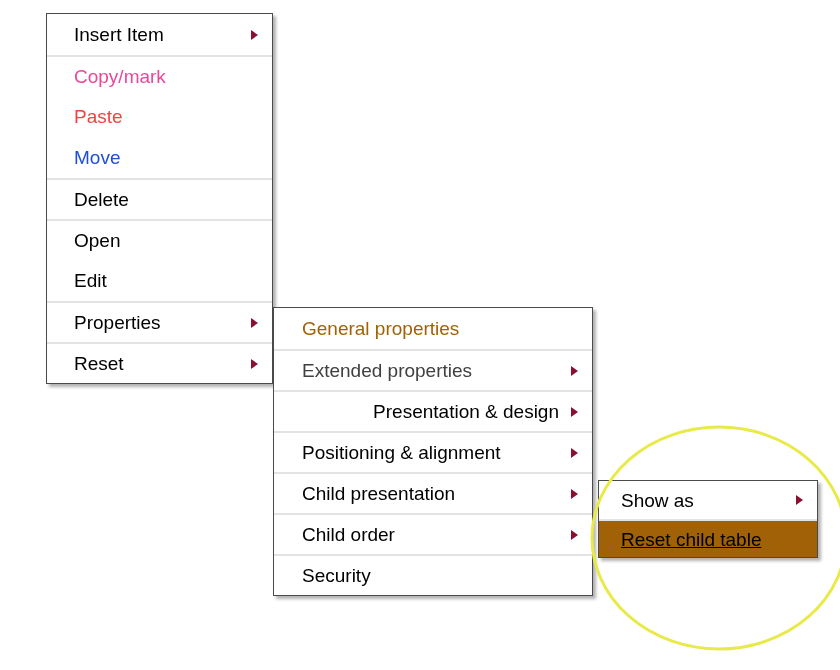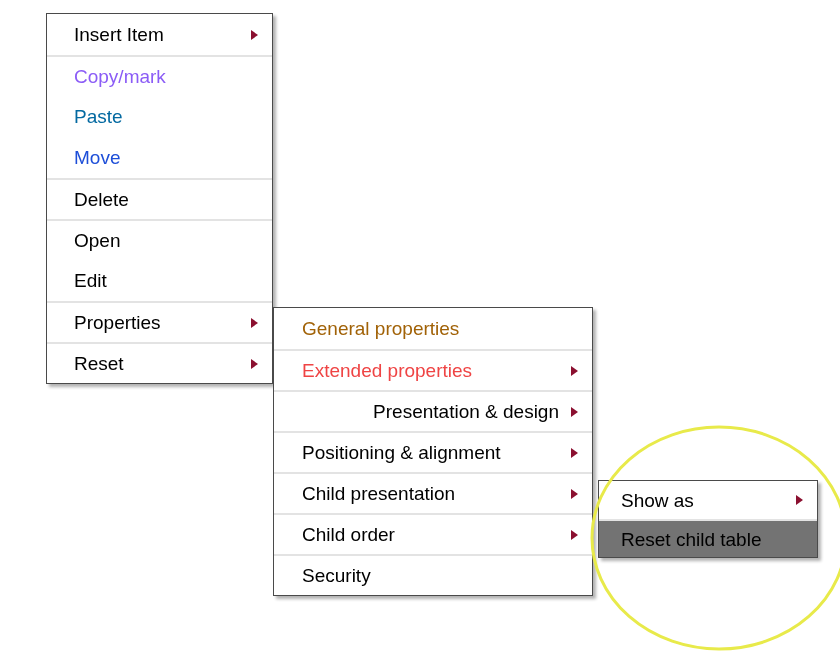--- a/index.html
+++ b/index.html
@@ -91,25 +91,25 @@
 </head>
 <body>
 
 <div id="stage">
 
   <div class="menu" id="menu-root" style="background: rgb(255, 255, 255); border-color: rgb(74, 74, 74);">
       <div class="menu-item" style="color: rgb(0, 0, 0);">
         <span class="item-label">Insert Item</span>
         <span class="arrow" style="border-left-color: rgb(139, 16, 48);"></span>
       </div>
-      <div class="menu-item separated" style="color: #8b5cf6; border-top-color: rgb(227, 227, 227);">
+      <div class="menu-item separated" style="color: #ec4899; border-top-color: rgb(227, 227, 227);">
         <span class="item-label">Copy/mark</span>
         <span class="arrow hidden" style="border-left-color: rgb(139, 16, 48);"></span>
       </div>
-      <div class="menu-item" style="color: #0369a1; align-items: center;">
+      <div class="menu-item" style="color: #ef4444; align-items: center;">
         <span class="item-label">Paste</span>
         <span class="arrow hidden" style="border-left-color: rgb(139, 16, 48);"></span>
       </div>
       <div class="menu-item" style="color: #1d4ed8;">
         <span class="item-label">Move</span>
         <span class="arrow hidden" style="border-left-color: rgb(139, 16, 48);"></span>
       </div>
       <div class="menu-item separated" style="color: rgb(0, 0, 0); border-top-color: rgb(227, 227, 227);">
         <span class="item-label">Delete</span>
         <span class="arrow hidden" style="border-left-color: rgb(139, 16, 48);"></span>
@@ -130,21 +130,21 @@
         <span class="item-label">Reset</span>
         <span class="arrow" style="border-left-color: rgb(139, 16, 48);"></span>
       </div>
     </div>
 
   <div class="menu" id="menu-props" style="background: rgb(255, 255, 255); border-color: rgb(74, 74, 74);">
       <div class="menu-item" style="color: #a16207;">
         <span class="item-label">General properties</span>
         <span class="arrow hidden" style="border-left-color: rgb(139, 16, 48);"></span>
       </div>
-      <div class="menu-item separated" style="color: #ef4444; border-top-color: rgb(227, 227, 227);">
+      <div class="menu-item separated" style="color: #404040; border-top-color: rgb(227, 227, 227);">
         <span class="item-label">Extended properties</span>
         <span class="arrow" style="border-left-color: rgb(139, 16, 48);"></span>
       </div>
       <div class="menu-item separated" style="color: rgb(0, 0, 0); border-top-color: rgb(227, 227, 227); text-align: right;">
         <span class="item-label">Presentation &amp; design</span>
         <span class="arrow" style="border-left-color: rgb(139, 16, 48);"></span>
       </div>
       <div class="menu-item separated" style="color: rgb(0, 0, 0); border-top-color: rgb(227, 227, 227);">
         <span class="item-label">Positioning &amp; alignment</span>
         <span class="arrow" style="border-left-color: rgb(139, 16, 48);"></span>
@@ -161,21 +161,21 @@
         <span class="item-label">Security</span>
         <span class="arrow hidden" style="border-left-color: rgb(139, 16, 48);"></span>
       </div>
     </div>
 
   <div class="menu" id="menu-child" style="background: rgb(255, 255, 255); border-color: rgb(74, 74, 74);">
       <div class="menu-item" style="color: rgb(0, 0, 0);">
         <span class="item-label">Show as</span>
         <span class="arrow" style="border-left-color: rgb(139, 16, 48);"></span>
       </div>
-      <div class="menu-item separated highlight" style="color: rgb(0, 0, 0); border-top-color: rgb(227, 227, 227); background: #737373;">
+      <div class="menu-item separated highlight" style="color: rgb(0, 0, 0); border-top-color: rgb(227, 227, 227); background: #a16207; text-decoration: underline;">
         <span class="item-label">Reset child table</span>
         <span class="arrow hidden" style="border-left-color: rgb(139, 16, 48);"></span>
       </div>
     </div>
 
   <svg id="annotation" viewBox="0 0 840 670">
     <ellipse id="annotation-ellipse" fill="none" stroke-width="3" cx="701" cy="538" rx="127" ry="111" stroke="#e8ea4a"></ellipse>
   </svg>
 
 </div>

